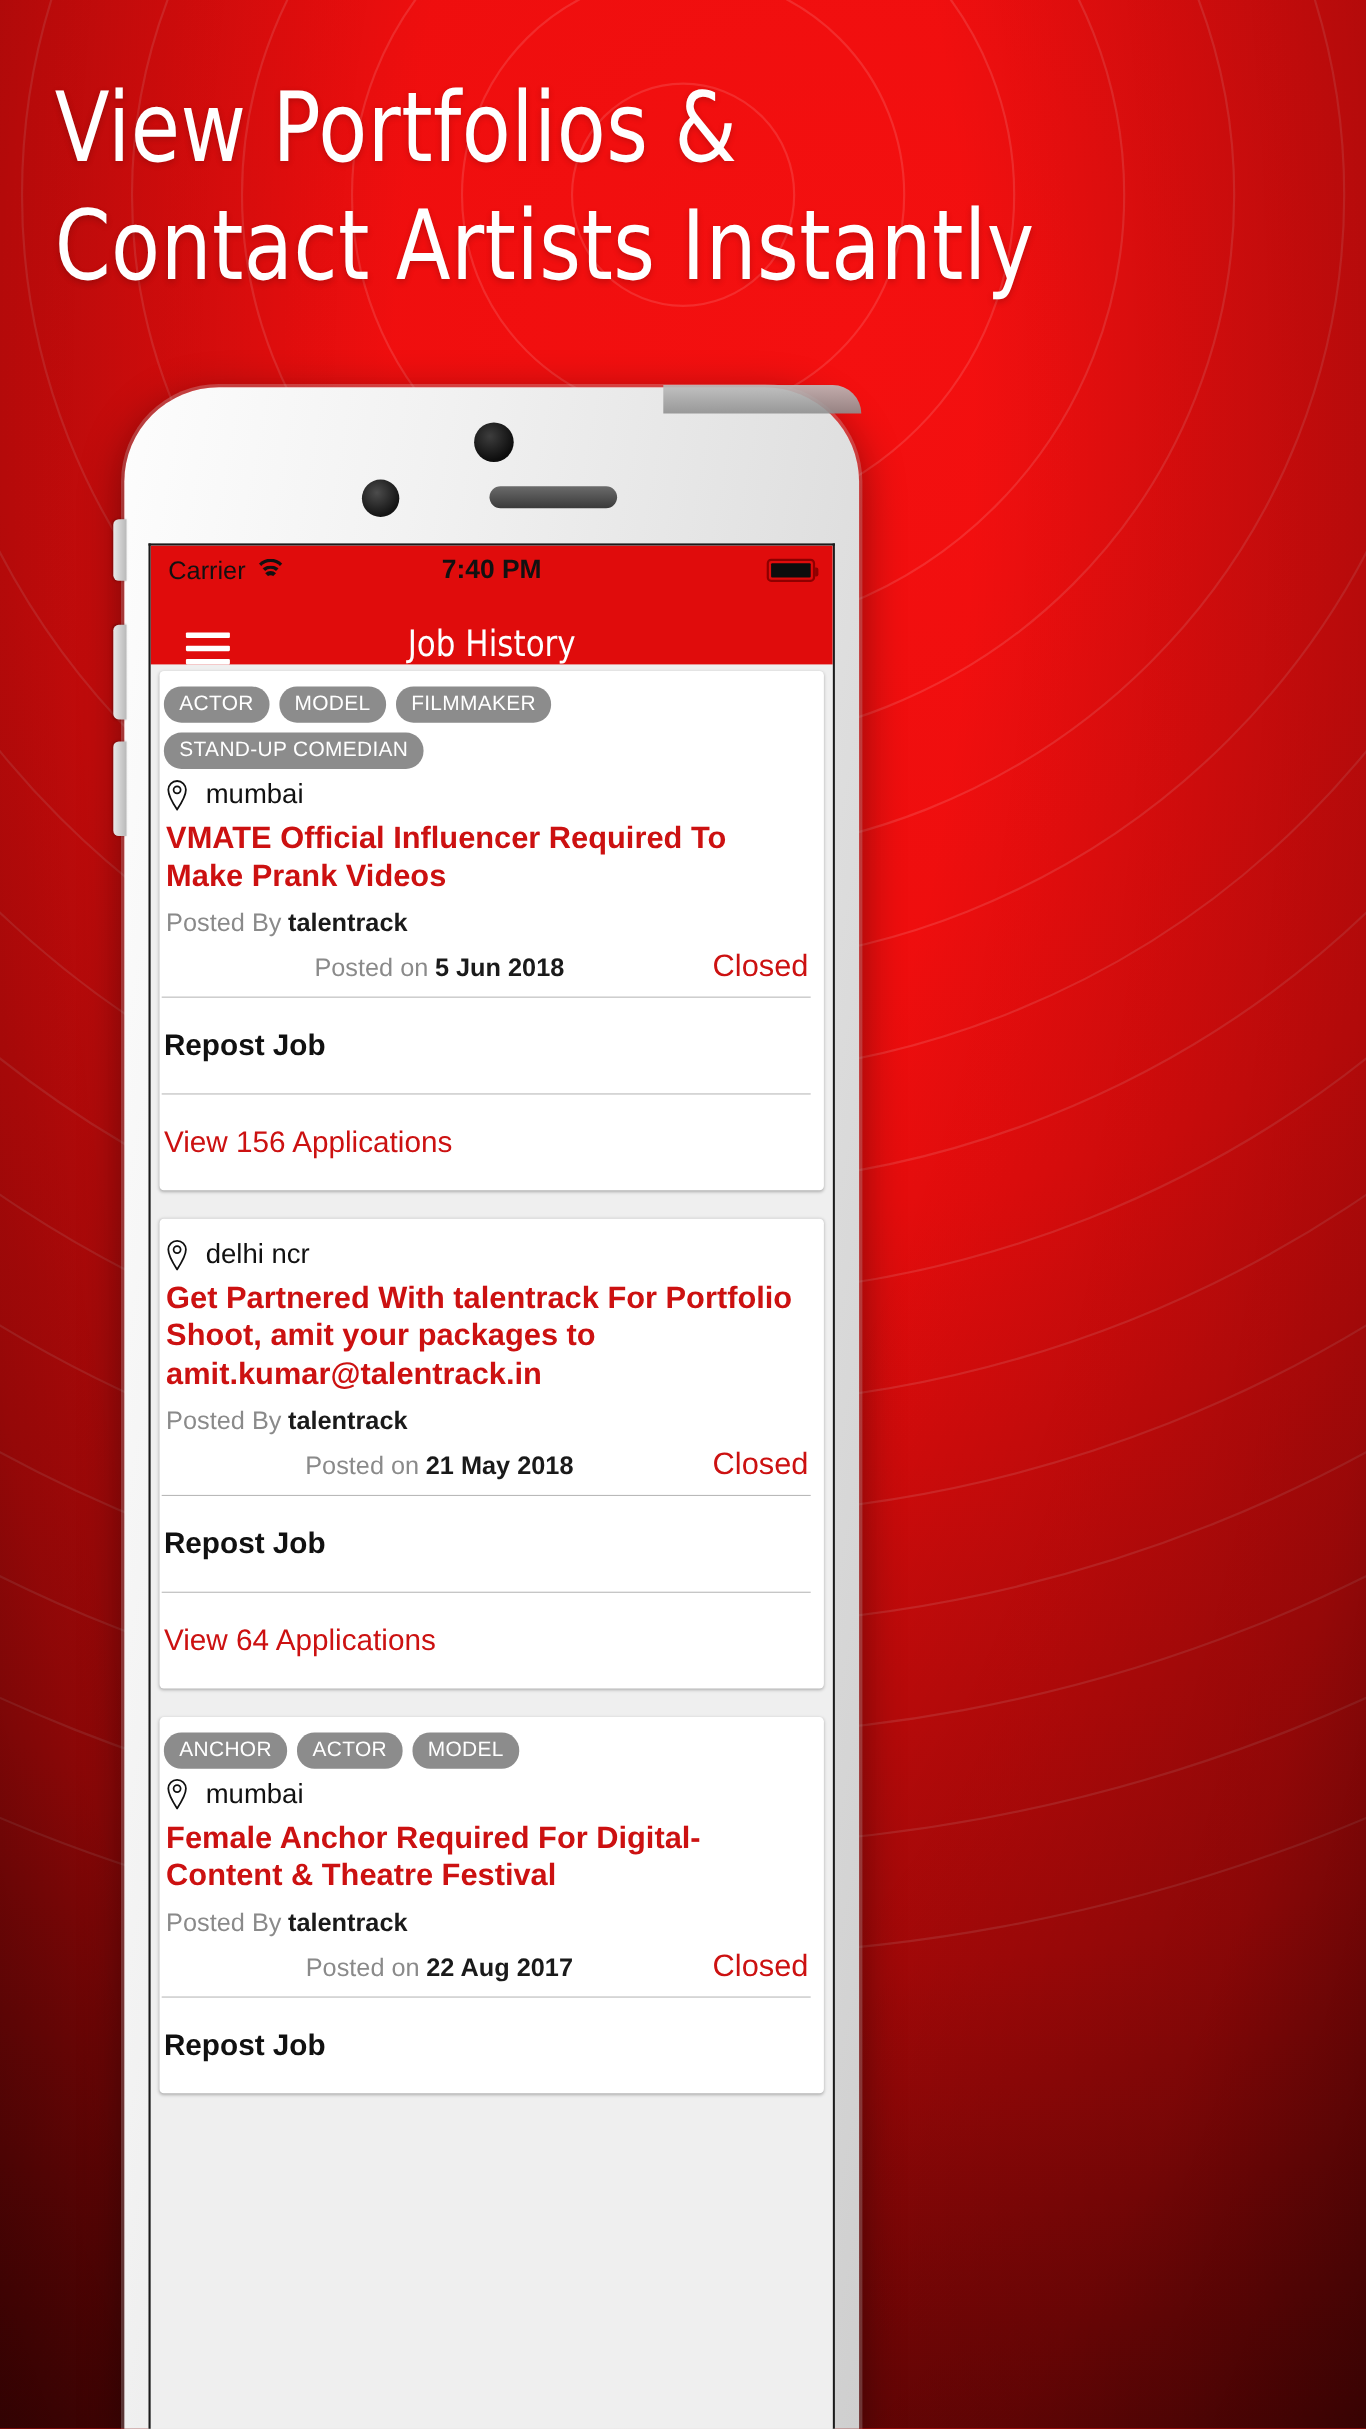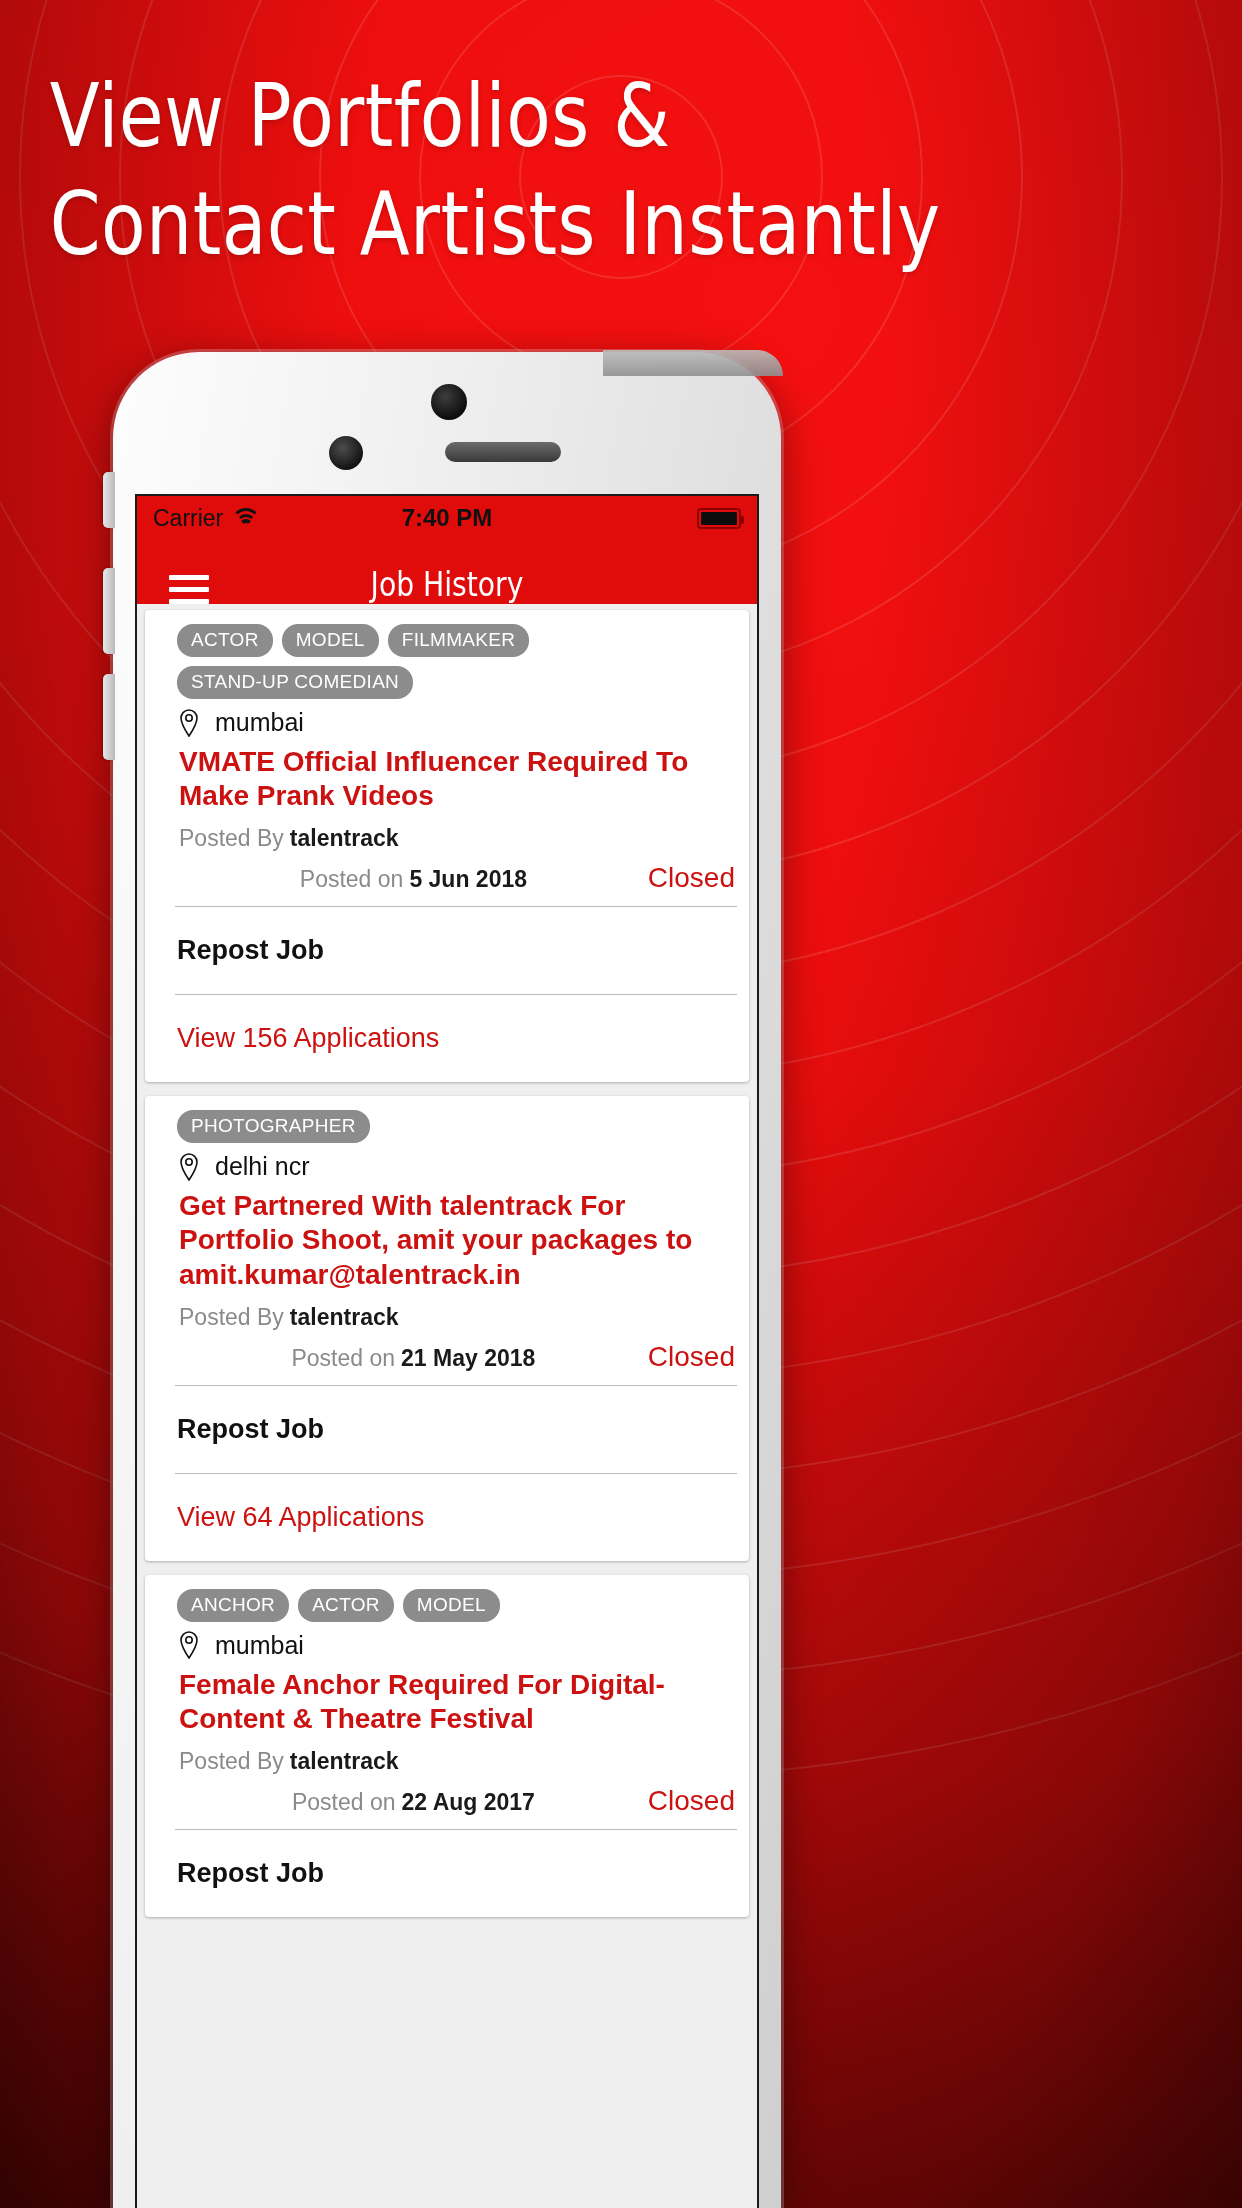--- a/index.html
+++ b/index.html
@@ -69,21 +69,21 @@
 
   
   #navbar{height:64px;background:#e00c0c;display:flex;align-items:flex-end;padding:0 32px;position:relative;}
   #hamburger{width:40px;display:flex;flex-direction:column;gap:7px;cursor:pointer;z-index:2;}
   #hamburger span{display:block;height:5px;background:#fff;border-radius:1px;}
   #navtitle{position:absolute;left:0;right:0;text-align:center;color:#fff;font-size:33px;font-weight:300;
             font-family:"DejaVu Sans Condensed","Liberation Sans",sans-serif;transform:scaleX(.95);}
 
   
   #list{height:1610px;overflow:hidden;background:#efefef;padding:6px 8px 0 8px;box-sizing:border-box;}
-  .card{background:#fff;border-radius:4px;box-shadow:0 1px 3px rgba(0,0,0,.28);margin-bottom:14px;padding:14px 14px 0 32px;}
+  .card{background:#fff;border-radius:4px;box-shadow:0 1px 3px rgba(0,0,0,.28);margin-bottom:26px;padding:14px 14px 0 4px;}
   .tags{display:flex;flex-wrap:wrap;gap:9px;margin-bottom:9px;}
   .tag{background:#8c8c8c;color:#fff;border-radius:16px;padding:5px 14px 6px;font-size:19px;letter-spacing:.3px;white-space:nowrap;}
   .loc{display:flex;align-items:center;gap:16px;font-size:25px;color:#111;margin:4px 0 8px 2px;}
   .pin{width:20px;height:28px;position:relative;flex:none;}
   .pin svg{display:block;}
   .title{color:#cc1111;font-size:28px;font-weight:bold;line-height:1.22;margin:0 0 12px 2px;}
   .meta{font-size:23px;color:#8a8a8a;margin:0 0 10px 2px;}
   .meta b{color:#1a1a1a;font-weight:bold;margin-left:6px;}
   .metarow{display:flex;align-items:baseline;margin:0 0 12px 2px;}
   .metarow .grow{flex:1;text-align:center;}
@@ -186,23 +186,20 @@
       </span>
       <span class="status">Closed</span>
     </div>
     <div class="divider"></div>
     <div class="action primary">Repost Job</div>
     <div class="divider div2"></div>
     <div class="action link">View 156 Applications</div>
   </div>
 
   <div class="card">
-    <div class="tags">
-            <span class="tag">PHOTOGRAPHER</span>
-          </div>
     <div class="loc">
       <span class="pin">
         <svg width="20" height="28" viewBox="0 0 20 28">
                 <path d="M10 1C5.6 1 2 4.6 2 9c0 6 8 18 8 18s8-12 8-18c0-4.4-3.6-8-8-8z" fill="none" stroke="#111" stroke-width="1.6"></path>
                 <circle cx="10" cy="9" r="3.2" fill="none" stroke="#111" stroke-width="1.6"></circle>
               </svg>
       </span>
       <span class="loc-text">delhi ncr</span>
     </div>
     <div class="title">Get Partnered With talentrack For Portfolio Shoot, amit your packages to amit.kumar@talentrack.in</div>

